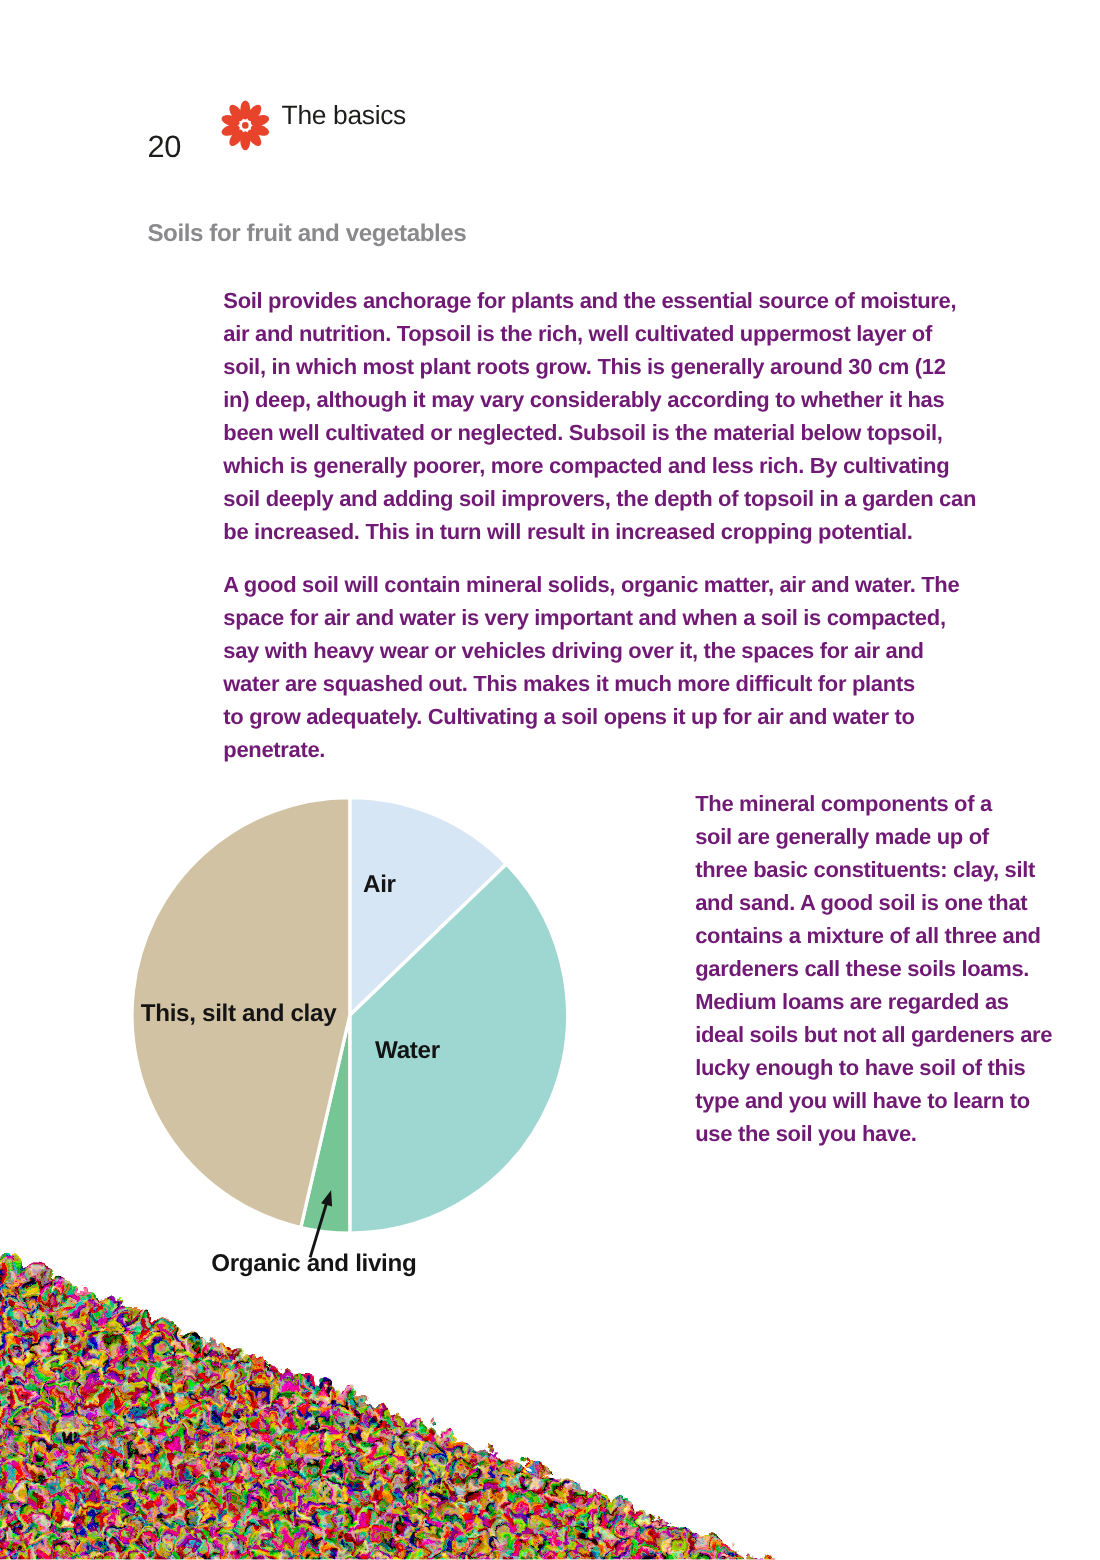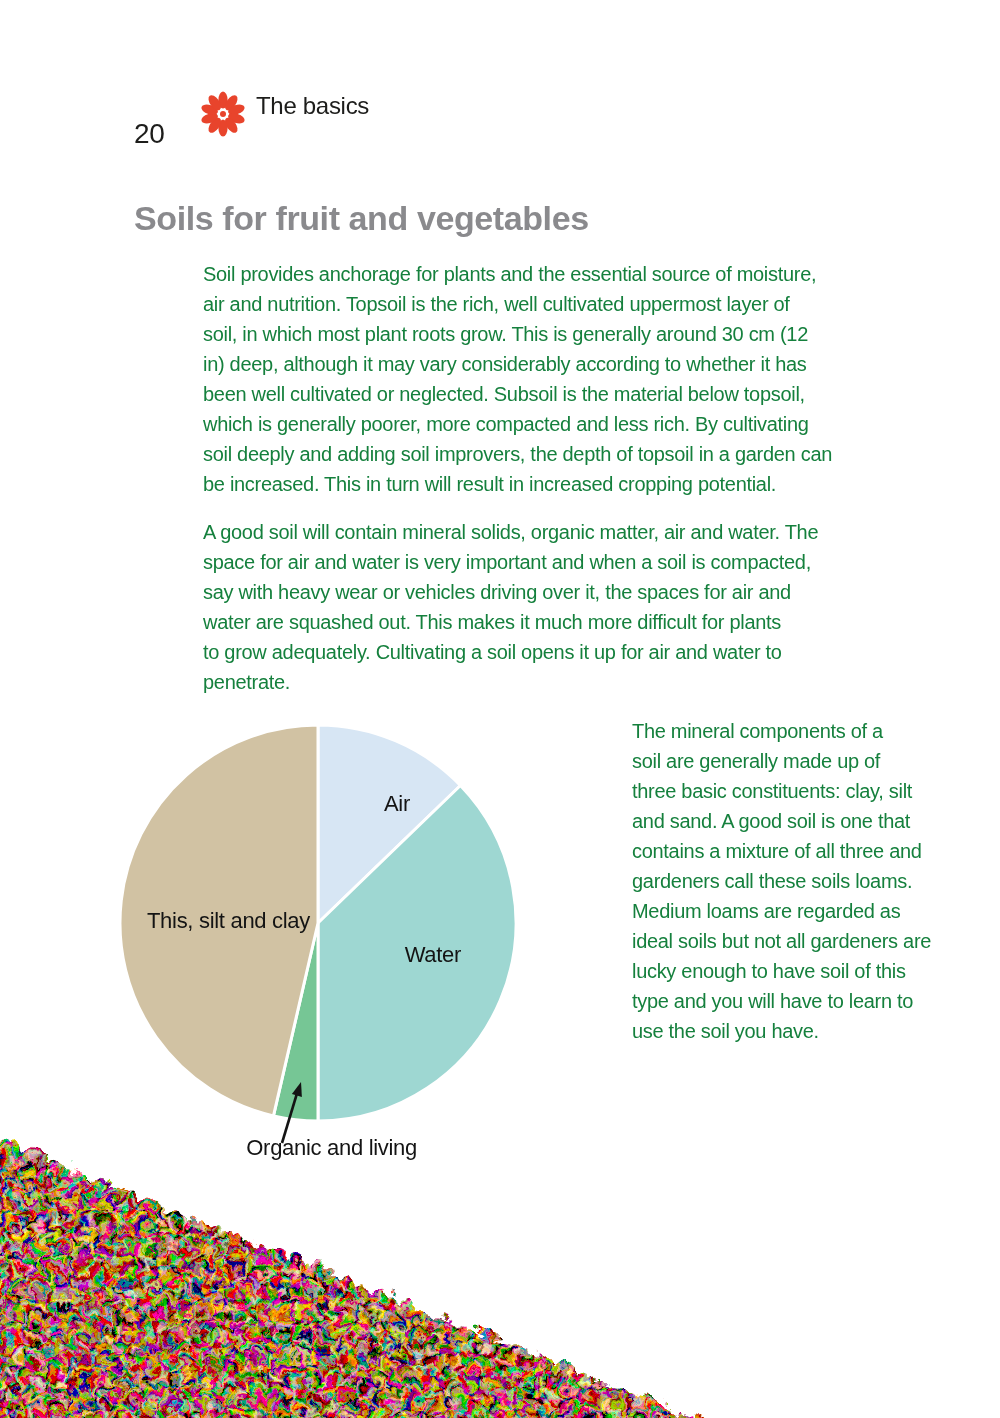--- a/index.html
+++ b/index.html
@@ -19,40 +19,41 @@
   .flower {
     position:absolute; left:198px; top:88px;
     width:50px; height:52px;
   }
   .section {
     position:absolute; left:256px; top:92px;
     font-size:24px; letter-spacing:-0.3px;
   }
   .title {
     position:absolute; left:134px; top:199px;
-    font-size:34px; font-weight:bold; letter-spacing:-0.4px;
+    font-size:22px; font-weight:bold; letter-spacing:-0.4px;
     color:#8a8a8d;
   }
   .body {
     position:absolute;
     font-size:20px; line-height:30px; letter-spacing:-0.3px;
     white-space:pre-line;
-    color:#15803d;
+    color:#701a75;
+    font-weight:bold;
   }
   .p1 { left:203px; top:259px; width:740px; }
   .p2 { left:203px; top:517px; width:740px; }
   .side { left:588px; top:716px; width:370px;margin-left:44px; }
   .pie-svg {
     position:absolute; left:100px; top:715px;
     width:460px; height:470px;
   }
   .plabel {
     position:absolute;
-    font-size:22px; font-weight:normal; letter-spacing:-0.3px;
-    color:#141414; text-align:right; line-height:26px;
+    font-size:22px; font-weight:bold; letter-spacing:-0.3px;
+    color:#141414; text-align:left; line-height:26px;
   }
   .lab-air   { left:330px; top:791px;  width:80px;  }
   .lab-water { left:341px; top:942px;  width:120px; }
   .lab-sand  { left:128px; top:908px;  width:182px; }
   .lab-organic { left:192px; top:1135px; width:225px; }
   .soil-svg {
     position:absolute; left:0px; top:1098px;
     width:1000px; height:320px;
   }
 </style>

